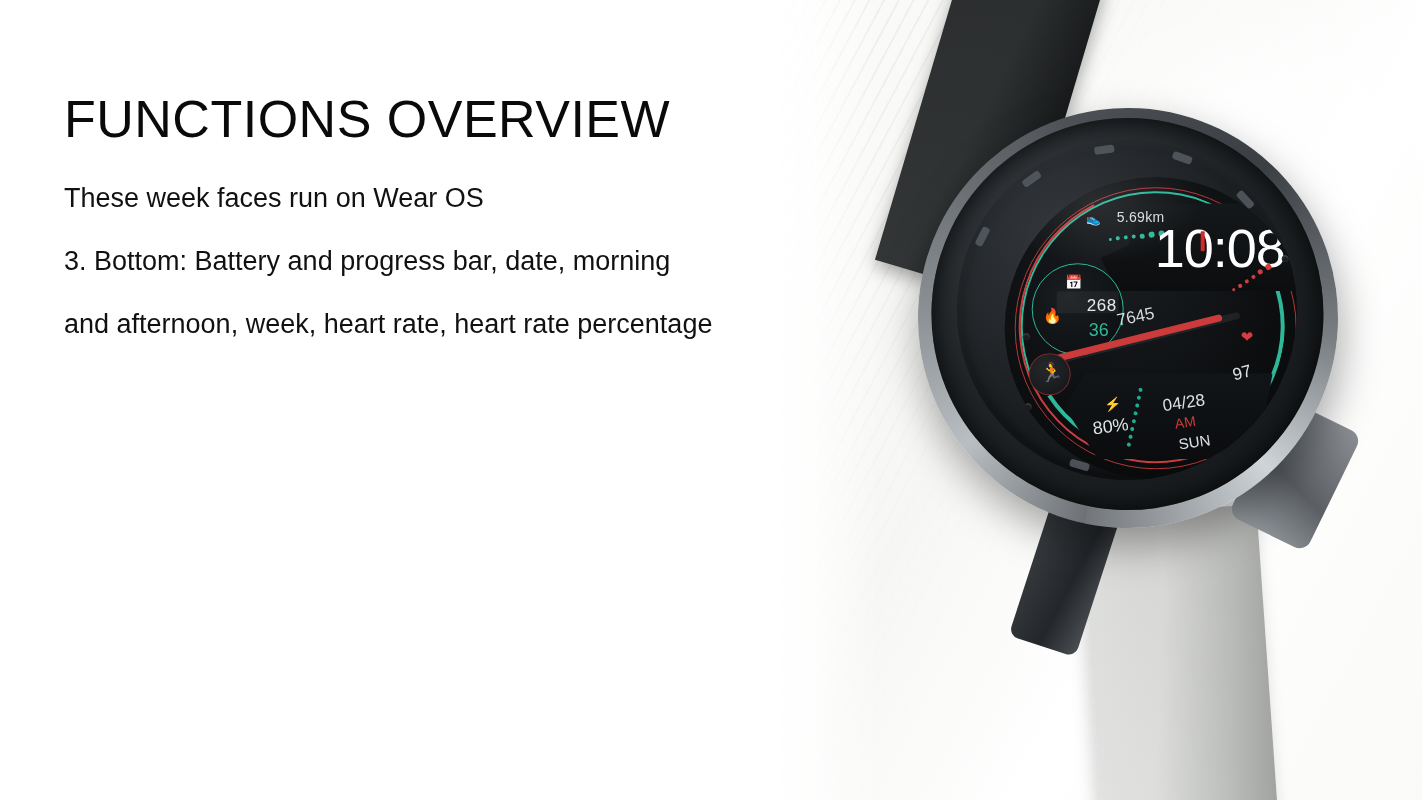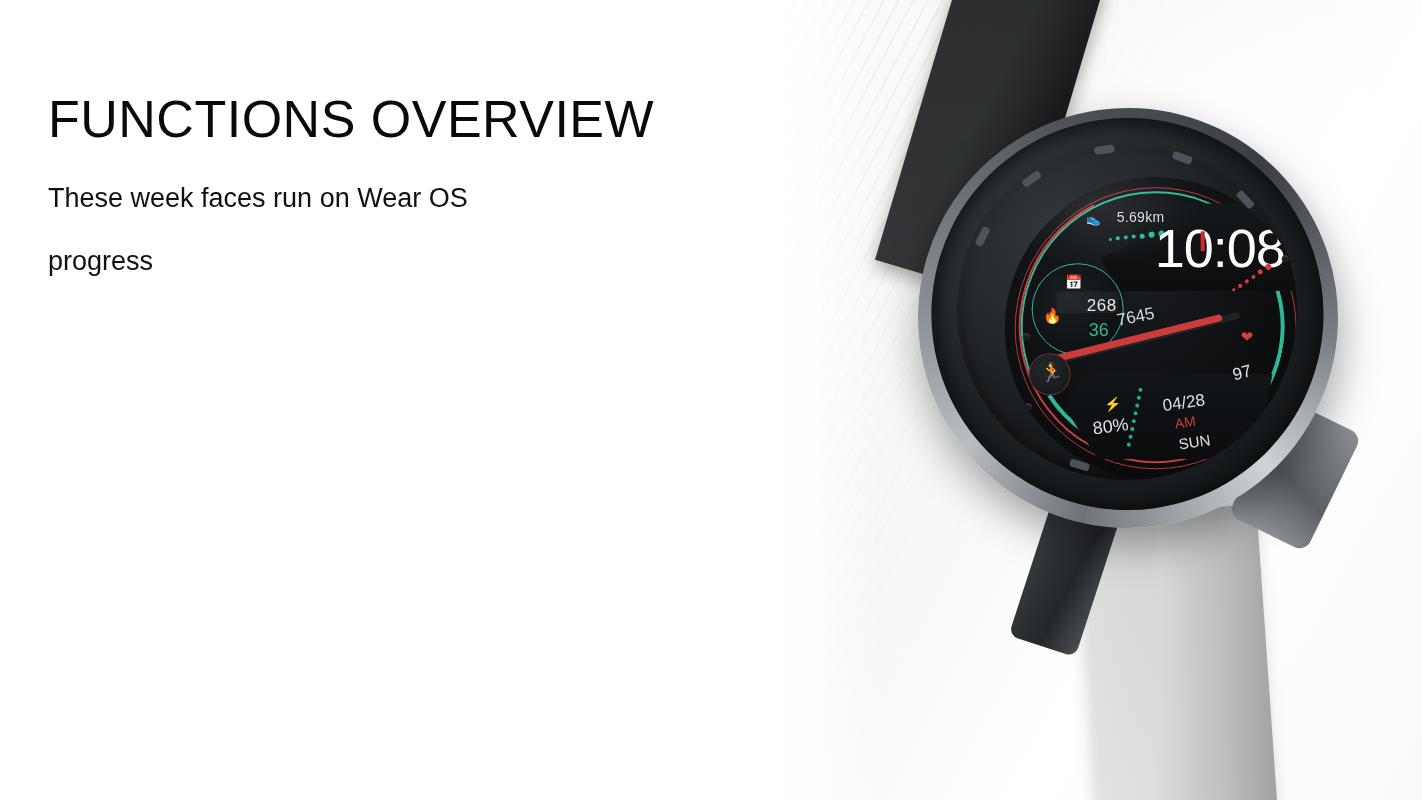--- a/index.html
+++ b/index.html
@@ -45,21 +45,21 @@
     top: 0;
     width: 120px;
     height: 800px;
     background: linear-gradient(to right, #ffffff 0%, rgba(255,255,255,0.85) 45%, rgba(255,255,255,0) 100%);
     z-index: 3;
   }
 
   
   .text-col {
     position: absolute;
-    left: 48px;
+    left: 64px;
     top: 92px;
     width: 840px;
     z-index: 6;
   }
   .slide-title {
     font-size: 52px;
     line-height: 1.05;
     letter-spacing: 0.5px;
     color: #0a0a0a;
     font-weight: 400;
@@ -622,16 +622,17 @@
       </div>
     </div>
   </div>
 
   <div class="bg-fade-left"></div>
 
   <div class="text-col">
     <h1 class="slide-title">FUNCTIONS OVERVIEW</h1>
 
     <p class="body-line">These week faces run on Wear OS</p>
-    <p class="body-line wrapline">progress</p>
+    <p class="body-line">3. Bottom: Battery and progress bar, date, morning</p>
+    <p class="body-line wrapline">and afternoon, week, heart rate, heart rate percentage</p>
   </div>
 
 </div>
 
 </body></html>

